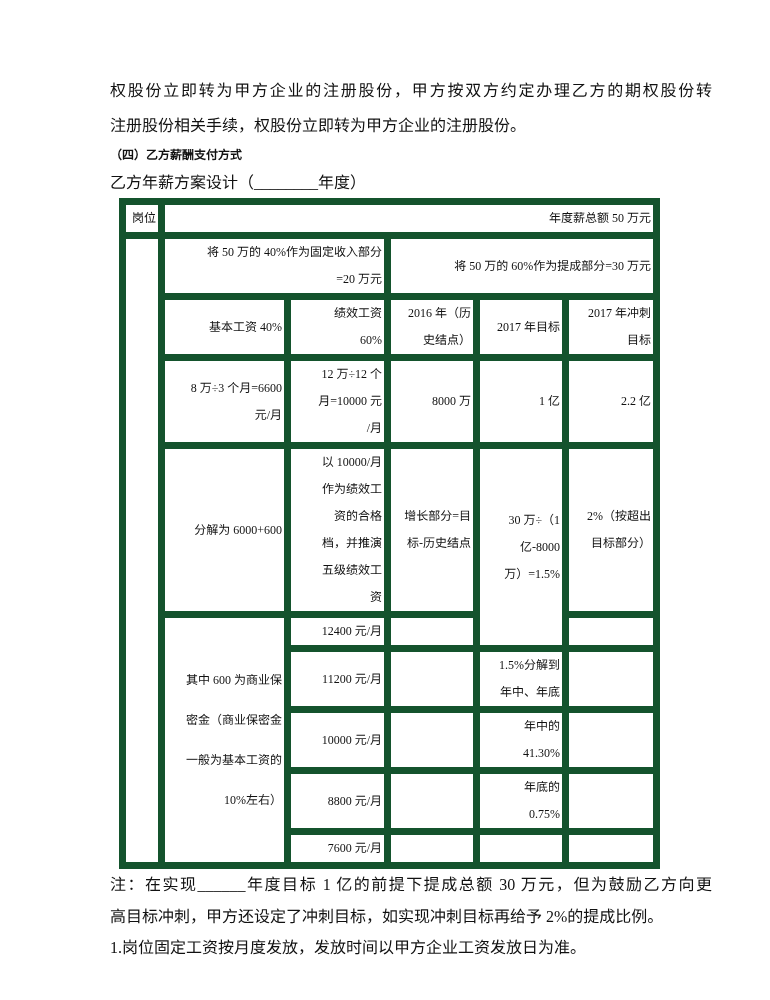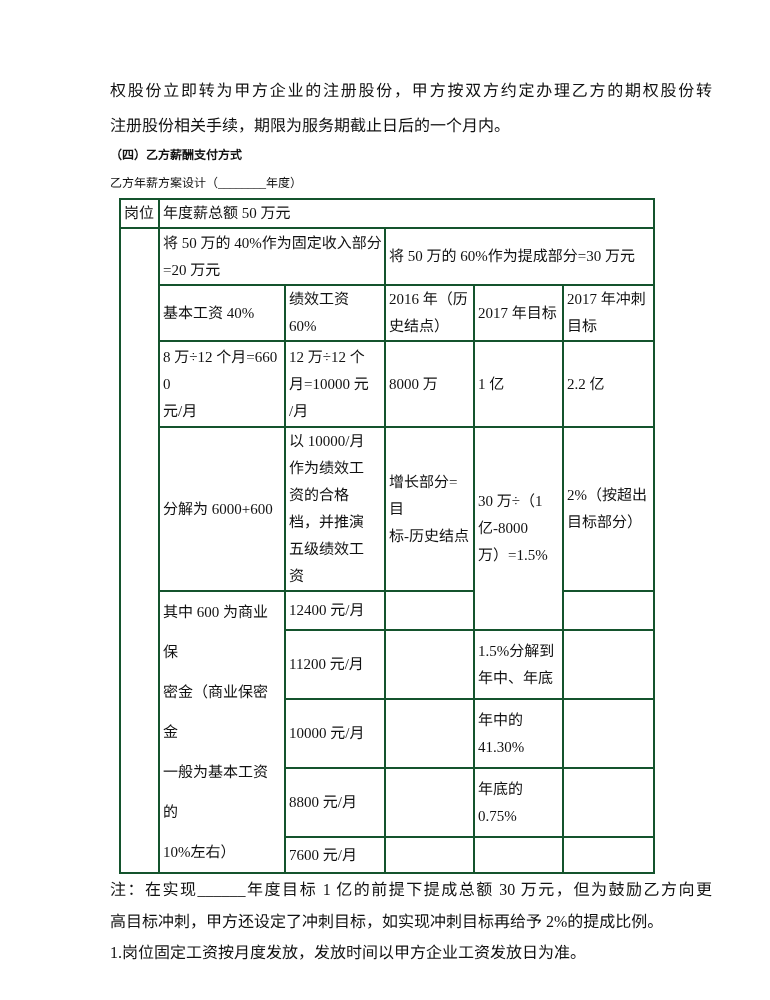--- a/index.html
+++ b/index.html
@@ -23,36 +23,36 @@
     text-align: justify;
     text-align-last: justify;
   }
   .heading {
     font-size: 12px;
     font-weight: bold;
     line-height: 28px;
     margin-top: -2px;
   }
   .subtitle {
-    font-size: 12px;
+    font-size: 16px;
     line-height: 28px;
   }
   table.salary {
     border-collapse: collapse;
     table-layout: fixed;
     width: 534px;
     margin-left: 9px;
     margin-top: 1px;
   }
   table.salary td {
-    border: 2px solid #14532d;
-    font-size: 15px;
+    border: 7px solid #14532d;
+    font-size: 12px;
     line-height: 27px;
     vertical-align: middle;
-    text-align: left;
+    text-align: right;
     padding: 0 2px 0 3px;
     white-space: pre-line;
     overflow: hidden;
     word-break: break-all;
   }
   table.salary td.lh40 { line-height: 40px; }
   tr.r1  { height: 27px; }
   tr.r2  { height: 57px; }
   tr.r3  { height: 54px; }
   tr.r4  { height: 86px; }
@@ -68,21 +68,21 @@
     line-height: 31.5px;
   }
 </style>
 </head>
 <body>
 
 <div class="page">
 
   <div>
     <div class="intro-line stretch">权股份立即转为甲方企业的注册股份，甲方按双方约定办理乙方的期权股份转</div>
-    <div class="intro-line">注册股份相关手续，期限为服务期截止日后的一个月内。</div>
+    <div class="intro-line">注册股份相关手续，权股份立即转为甲方企业的注册股份。</div>
   </div>
 
   <div class="heading">（四）乙方薪酬支付方式</div>
 
   <div class="subtitle">乙方年薪方案设计（________年度）</div>
 
   <table class="salary">
     <colgroup>
       <col style="width:39px">
       <col style="width:126px">
@@ -106,21 +106,21 @@
         <td>基本工资 40%</td>
         <td>绩效工资
 60%</td>
         <td>2016 年（历
 史结点）</td>
         <td>2017 年目标</td>
         <td>2017 年冲刺
 目标</td>
       </tr>
       <tr class="r4">
-        <td>8 万÷12 个月=6600
+        <td>8 万÷3 个月=6600
 元/月</td>
         <td>12 万÷12 个
 月=10000 元
 /月</td>
         <td>8000 万</td>
         <td>1 亿</td>
         <td>2.2 亿</td>
       </tr>
       <tr class="r5">
         <td>分解为 6000+600</td>

